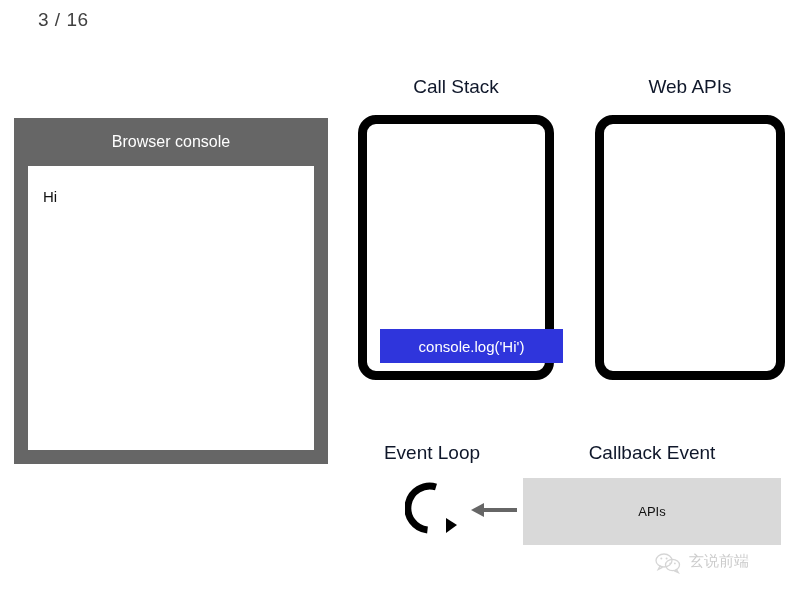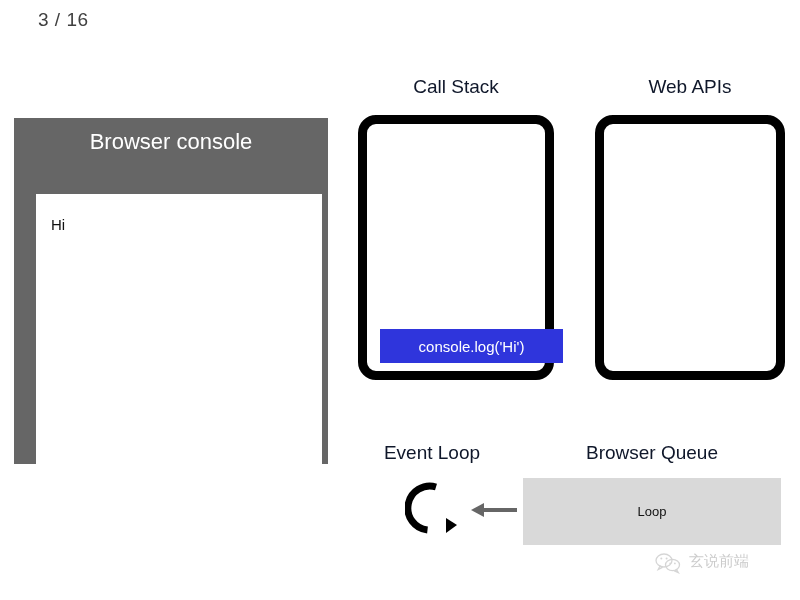--- a/index.html
+++ b/index.html
@@ -39,31 +39,30 @@
   }
   #console-title {
     position: absolute;
     left: 0;
     top: 0;
     width: 100%;
     height: 48px;
     line-height: 48px;
     text-align: center;
     color: #ffffff;
-    font-size: 22px;
+    font-size: 16px;
   }
   #console-output {
     position: absolute;
-    left: 22px;
+    left: 14px;
     top: 48px;
     width: 286px;
     height: 284px;
     background: #ffffff;
     box-sizing: border-box;
-    margin-top: 28px;
   }
   #console-log-line {
     position: absolute;
     left: 15px;
     top: 22px;
     font-size: 15px;
     color: #111111;
   }
 
   
@@ -185,23 +184,23 @@
   </svg>
 </div>
 
 <div id="queue-arrow">
   <svg viewBox="0 0 46 20" width="46" height="20" aria-hidden="true">
     <line x1="46" y1="10" x2="11" y2="10" stroke="#666666" stroke-width="4"></line>
     <path d="M0 10 L13 3 L13 17 Z" fill="#666666"></path>
   </svg>
 </div>
 
-<div class="section-title" id="callback-queue-title">Browser Queue</div>
+<div class="section-title" id="callback-queue-title">Callback Event</div>
 <div id="callback-queue-box">
-  <span id="callback-queue-status">Loop</span>
+  <span id="callback-queue-status">APIs</span>
 </div>
 
 <div id="watermark">
   <span id="watermark-logo">
     <svg viewBox="0 0 26 22" width="26" height="22" aria-hidden="true">
       <ellipse cx="9" cy="8.5" rx="8" ry="6.5" fill="none" stroke="#777777" stroke-width="1.3"></ellipse>
       <path d="M5 14 L3.2 17.5 L7 15.6 Z" fill="none" stroke="#777777" stroke-width="1.3"></path>
       <circle cx="6.3" cy="6.6" r="1" fill="#777777"></circle>
       <circle cx="11.6" cy="6.6" r="1" fill="#777777"></circle>
       <ellipse cx="17.5" cy="13" rx="7" ry="5.6" fill="none" stroke="#777777" stroke-width="1.3"></ellipse>

